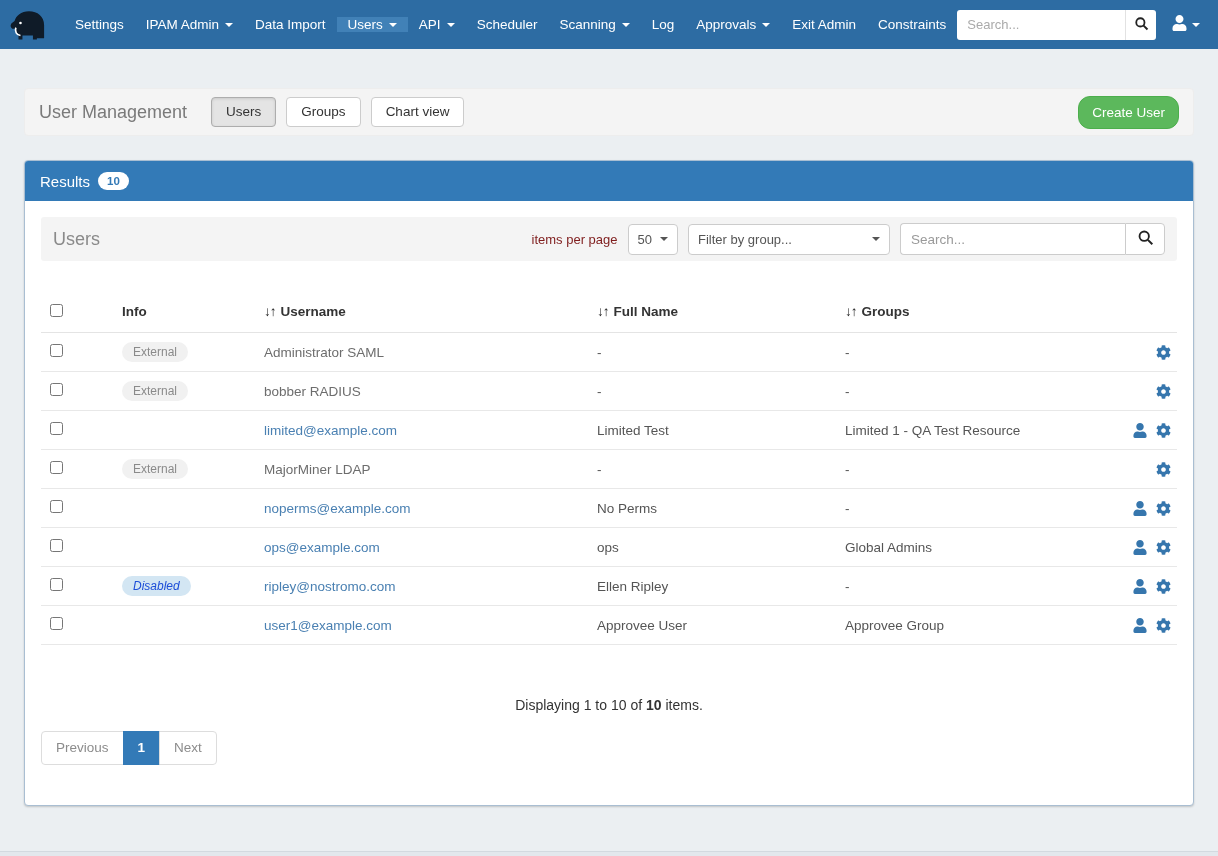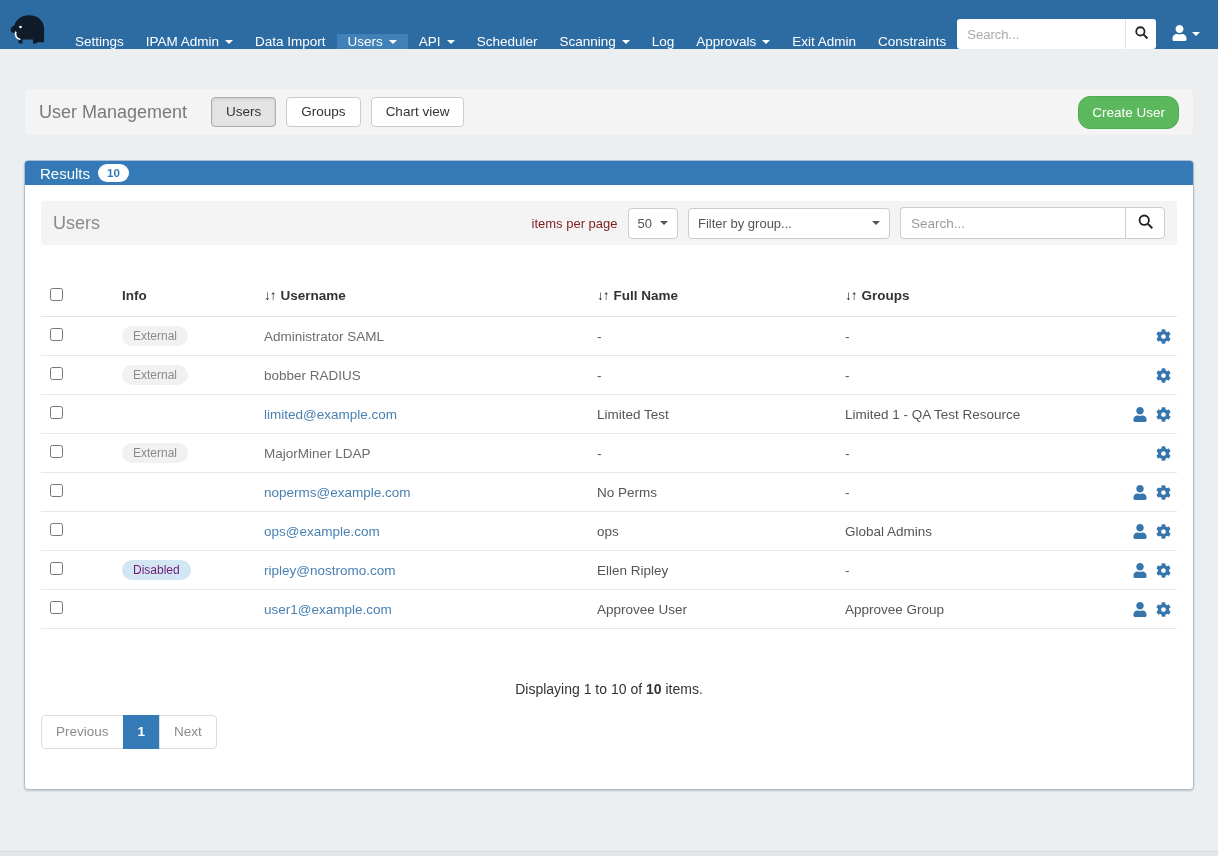--- a/index.html
+++ b/index.html
@@ -8,21 +8,21 @@
     font-family: "Liberation Sans", sans-serif;
     background: #ebeff2;
     position: relative;
     overflow: hidden;
     font-size: 14px;
     color: #333;
   }
 
   
   .navbar {
-    height: 49px; background: #2d6ca3; display: flex; align-items: flex-end;
+    height: 49px; background: #2d6ca3; display: flex; align-items: center;
     color: #fff; padding-right: 10px;
   }
   .brand { display:flex; align-items:center; padding: 0 14px 0 8px; }
   .brand svg { display:block; }
   .nav-menu { display:flex; align-items:stretch; }
   .nav-item {
     display:flex; align-items:center; padding: 0 11px; color:#fff;
     font-size: 13.5px; text-decoration:none; cursor:pointer; white-space:nowrap;
   }
   .nav-item.active { background:#4181b7; }
@@ -65,21 +65,21 @@
     border-radius:12px; font-size:13.5px; padding: 8px 13px; cursor:pointer;
     font-family:"Liberation Sans", sans-serif;
   }
 
   
   .panel {
     margin: 24px 24px 0 24px; background:#fff; border:1px solid #a9bed2;
     border-radius:4px; box-shadow: 0 1px 2px rgba(0,0,0,.18); overflow:hidden;
   }
   .panel-heading {
-    background:#337ab7; color:#fff; height:24px; display:flex; align-items:center;
+    background:#337ab7; color:#fff; height:40px; display:flex; align-items:center;
     padding:0 15px; font-size:15px; gap:8px;
   }
   .count-badge {
     background:#fff; color:#337ab7; border-radius:10px; font-size:11.5px;
     font-weight:bold; padding: 2px 9px; line-height:1.3;
   }
   .panel-body { padding: 16px 16px 40px 16px; }
 
   
   .toolbar {
@@ -113,21 +113,21 @@
     display:grid; grid-template-columns: 63px 124px 315px 230px 1fr 48px;
     align-items:center; border-bottom:1px solid #e8e8e8; min-height:39px;gap:18px;
   }
   .tbl-head { font-weight:bold; color:#333; font-size:13.5px; min-height:42px; border-bottom:1px solid #e4e4e4; }
   .cb-cell { padding-left:9px; }
   .cb-cell input { width:13px; height:13px; cursor:pointer; }
   .sort-glyph { font-weight:bold; letter-spacing:-1px; margin-right:5px; color:#222; }
   .cell { font-size:13.5px; color:#555; }
   .badge-pill { display:inline-block; border-radius:10px; padding: 3px 11px; font-size:12px;text-align:center; }
   .badge-external { background:#f1f1f1; color:#8a8a8a; }
-  .badge-disabled { background:#d3e6f3; color:#701a75; }
+  .badge-disabled { background:#d3e6f3; color:#1d4ed8;font-style:italic; }
   a.user-link { color:#4a80b2; text-decoration:none; cursor:pointer; font-size:13.5px; }
   .user-plain { color:#6d6d6d; font-size:13.5px; }
   .actions-cell { display:flex; justify-content:flex-end; gap:9px; padding-right:6px; }
   .action-icon { cursor:pointer; display:inline-flex; }
   .action-icon svg { fill:#3676ad; }
 
   
   .summary { text-align:center; margin-top:52px; font-size:14px; color:#333; }
   .pager { display:flex; margin-top:18px; }
   .pager .pg {

